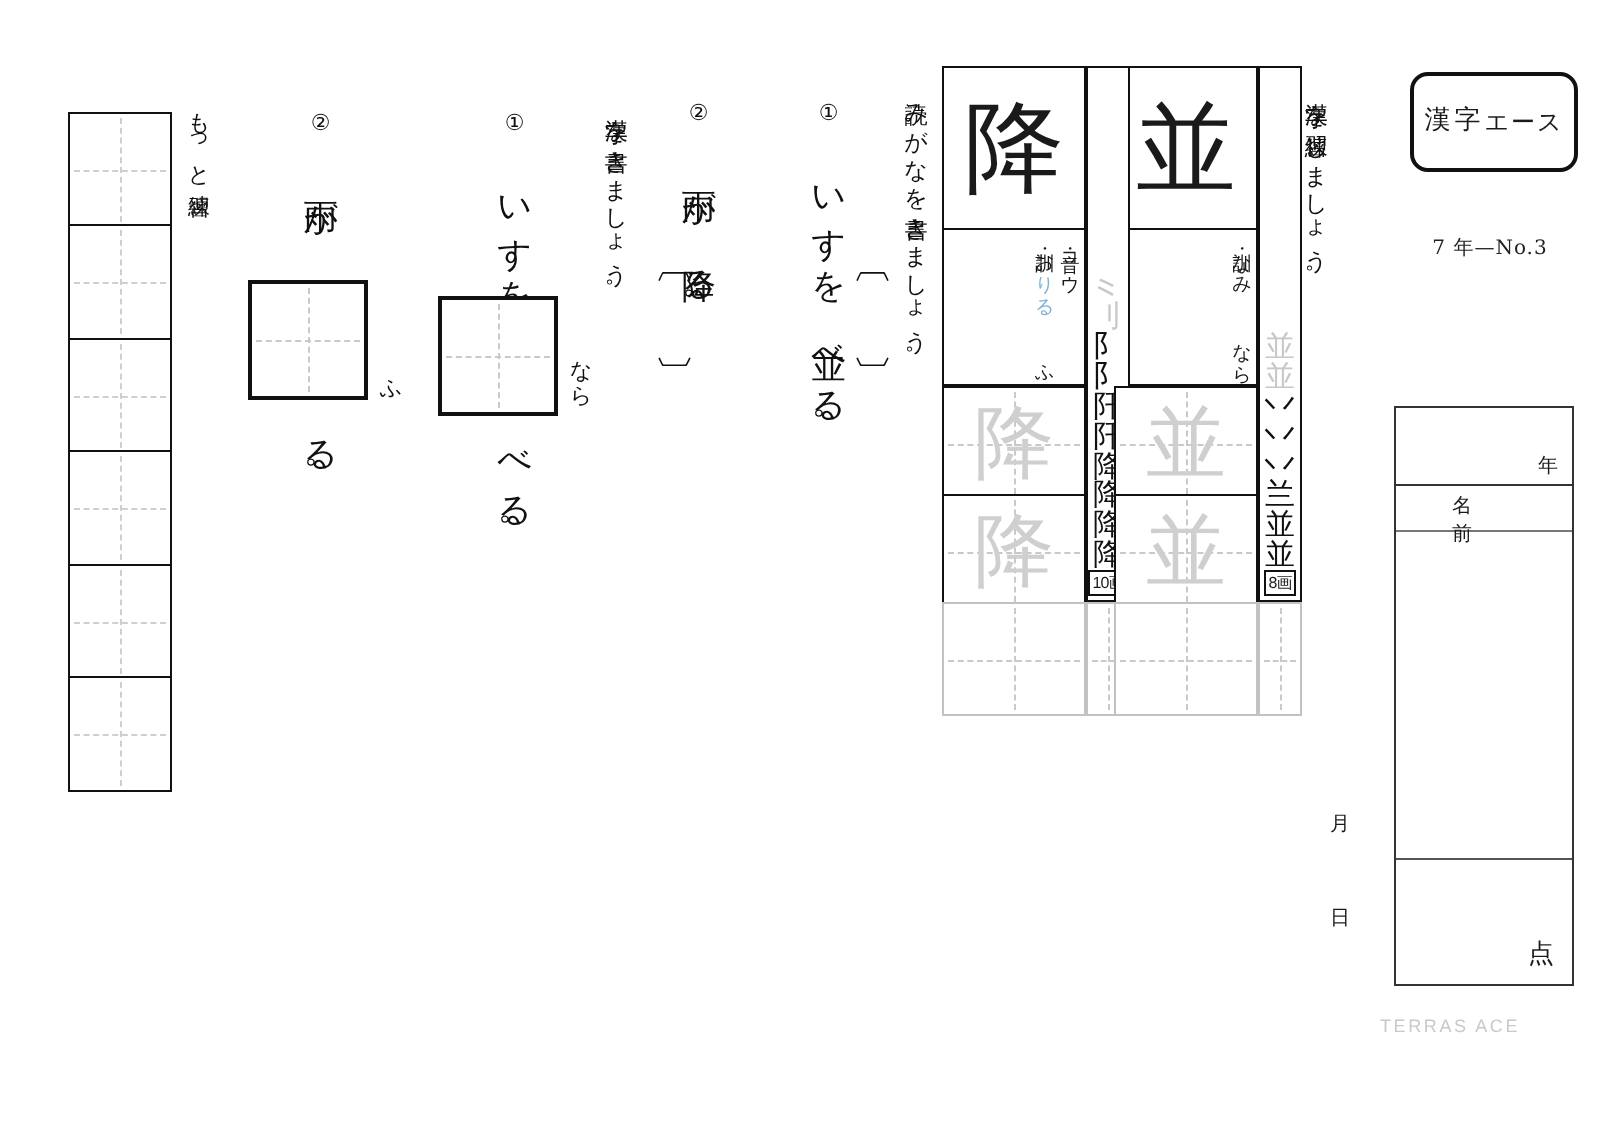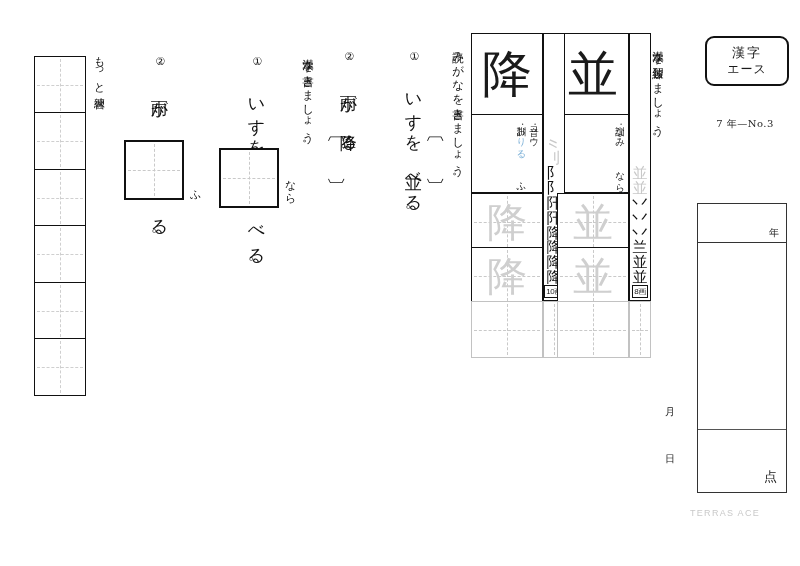--- a/index.html
+++ b/index.html
@@ -18,21 +18,21 @@
     writing-mode:vertical-rl;
     text-orientation:upright;
     white-space:nowrap;
     line-height:1.05;
   }
 
   
   .title-badge{
     position:absolute;left:705px;top:36px;width:80px;height:46px;
     border:2.5px solid #111;border-radius:9px;
-    display:flex;flex-direction:column;align-items:center;justify-content:center;
+    display:flex;flex-direction:row;align-items:center;justify-content:center;
     background:#fff;
   }
   .title-badge .l1{font-size:13px;letter-spacing:2px;line-height:1.25;}
   .title-badge .l2{font-size:12px;letter-spacing:1px;line-height:1.25;}
 
   .grade-no{
     position:absolute;left:705px;top:117px;width:80px;
     text-align:center;font-size:10px;letter-spacing:.5px;color:#222;
   }
 
@@ -163,20 +163,23 @@
 
   <div class="title-badge">
     <div class="l1">漢字</div>
     <div class="l2">エース</div>
   </div>
   <div class="grade-no">7 年—No.3</div>
 
   <div class="namebox">
     <div class="nb-year">
       <span>年</span>
+    </div>
+    <div class="nb-name">
+      <span>名 前</span>
     </div>
     <div class="nb-blank"></div>
     <div class="nb-score">
       <span>点</span>
     </div>
   </div>
   <div class="md-month">月</div>
   <div class="md-day">日</div>
   <div class="footer-brand">TERRAS ACE</div>
 

